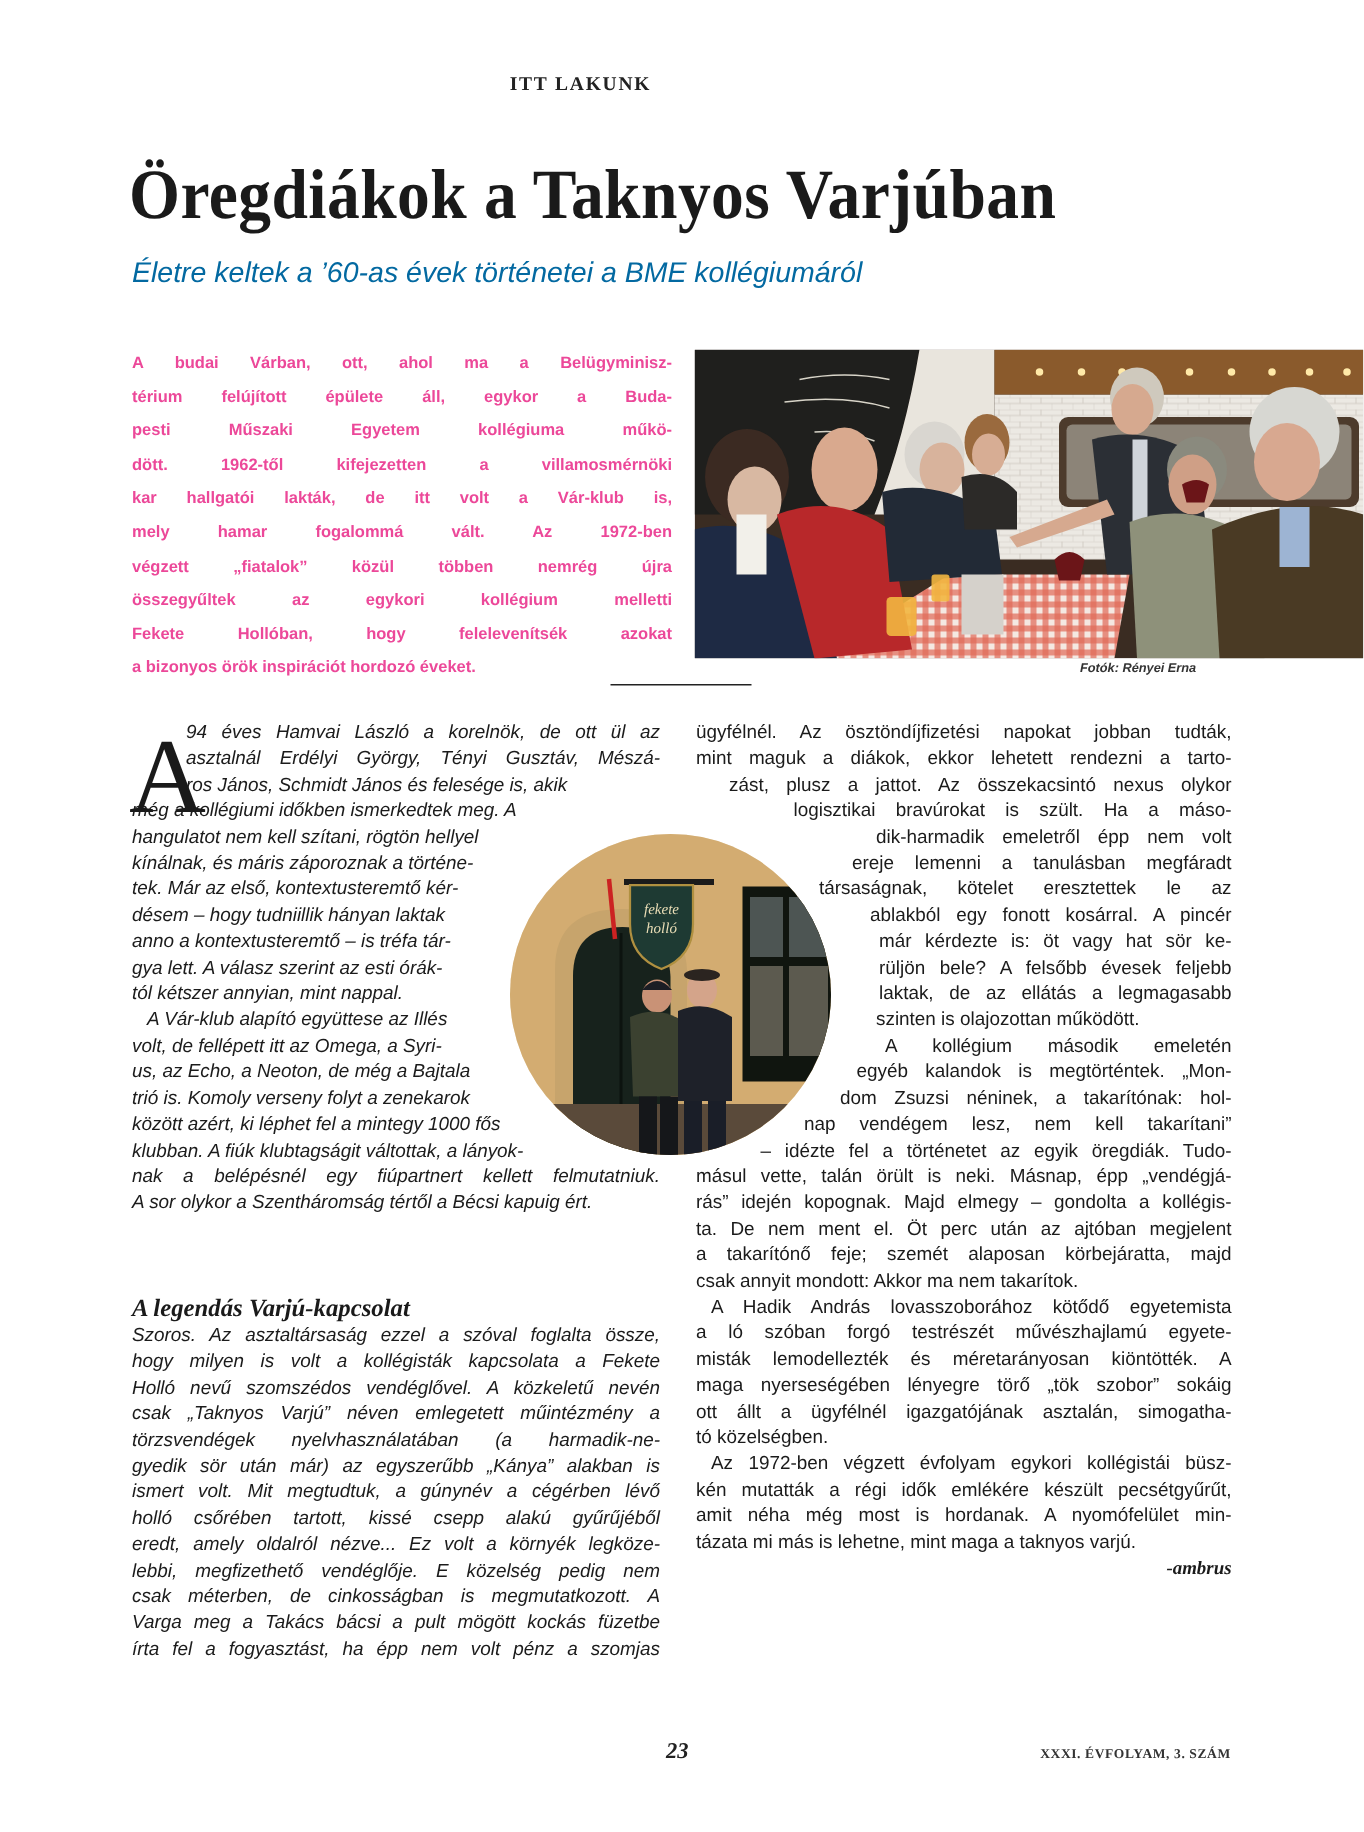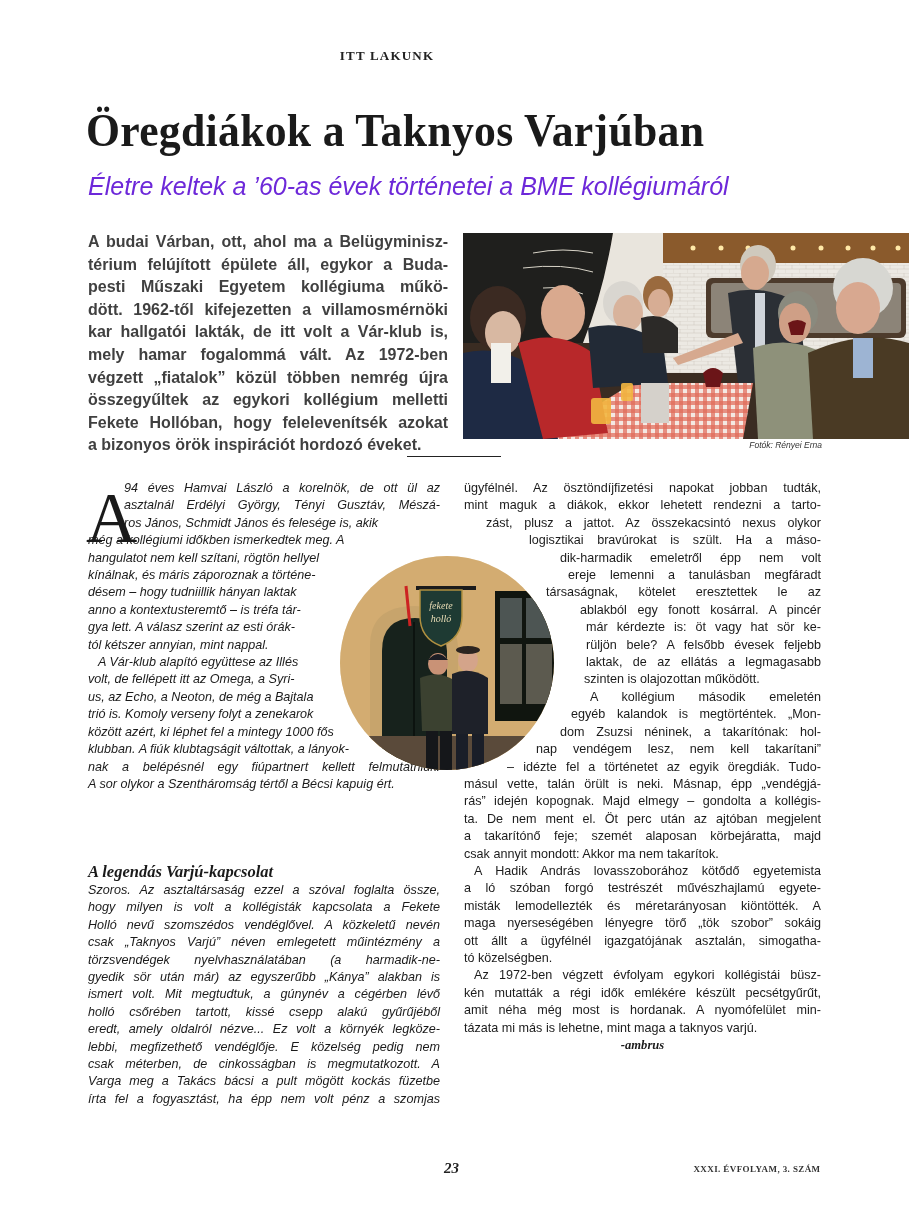--- a/index.html
+++ b/index.html
@@ -7,39 +7,39 @@
          font-family:"Liberation Sans", "DejaVu Sans", sans-serif; }
 
   .section-label { position:absolute; top:48px; left:0; width:774px; text-align:center;
     font-family:"Liberation Serif", "DejaVu Serif", serif; font-weight:bold; font-size:13px; letter-spacing:1.2px; color:#222; }
 
   .headline { position:absolute; top:100px; left:86px; width:760px; margin:0;
     font-family:"Liberation Serif", "DejaVu Serif", serif; font-weight:bold; font-size:47px; line-height:60px;
     letter-spacing:0.3px; color:#1a1a1a; white-space:nowrap; transform:scaleX(0.93); transform-origin:left top; }
 
   .subhead { position:absolute; top:172px; left:88px; width:700px;
-    font-style:italic; font-size:25px; color:#6d28d9; }
+    font-style:italic; font-size:19px; color:#0369a1; }
 
   .lead { position:absolute; top:231px; left:88px; width:360px; margin:0;
-    font-weight:bold; font-size:16px; line-height:22.6px; text-align:justify; color:#404040; hyphens:manual; }
+    font-weight:bold; font-size:11px; line-height:22.6px; text-align:justify; color:#ec4899; hyphens:manual; }
 
   .photo-main { position:absolute; top:233px; left:463px; width:446px; height:206px; overflow:hidden; }
   .photo-main svg { display:block; }
 
-  .credit { position:absolute; top:440px; left:720px; width:102px; text-align:right;
-    font-style:italic; font-size:8.5px; color:#333; }
+  .credit { position:absolute; top:440px; left:720px; width:102px; 
+    font-style:italic; font-size:8.5px; color:#333;font-weight:bold; }
 
   .divider { position:absolute; top:456px; left:407px; width:94px; height:0; border-top:1.5px solid #222; }
 
   .col { position:absolute; font-size:12.6px; line-height:17.4px; color:#1b1b1b; }
   .col-left { top:480px; left:88px; width:352px;font-style:italic; }
   .col-right { top:480px; left:464px; width:357px; }
   .line { display:block; white-space:nowrap; }
   .j { text-align:justify; text-align-last:justify; white-space:normal; }
-  .r { text-align:center; }
+  .r { text-align:right; }
   .indent { text-indent:10px; }
 
   .dropcap { position:absolute; top:488px; left:86px; font-family:"Liberation Serif", "DejaVu Serif", serif;
     font-size:71px; line-height:60px; color:#1a1a1a; }
 
   .subtitle-section { position:absolute; top:862px; left:88px;
     font-family:"Liberation Serif", "DejaVu Serif", serif; font-style:italic; font-weight:bold; font-size:16.5px; color:#1a1a1a; }
 
   .circle-photo { position:absolute; top:556px; left:340px; width:214px; height:214px; border-radius:50%; overflow:hidden; }
 
@@ -147,20 +147,21 @@
 
 <div class="dropcap">A</div>
 
 <div class="col col-left">
   <span class="line j" style="margin-left:36px">94 éves Hamvai László a korelnök, de ott ül az</span>
   <span class="line j" style="margin-left:36px">asztalnál Erdélyi György, Tényi Gusztáv, Mészá-</span>
   <span class="line" style="margin-left:36px">ros János, Schmidt János és felesége is, akik</span>
   <span class="line">még a kollégiumi időkben ismerkedtek meg. A</span>
   <span class="line">hangulatot nem kell szítani, rögtön hellyel</span>
   <span class="line">kínálnak, és máris záporoznak a történe-</span>
+  <span class="line">tek. Már az első, kontextusteremtő kér-</span>
   <span class="line">désem – hogy tudniillik hányan laktak</span>
   <span class="line">anno a kontextusteremtő – is tréfa tár-</span>
   <span class="line">gya lett. A válasz szerint az esti órák-</span>
   <span class="line">tól kétszer annyian, mint nappal.</span>
   <span class="line indent">A Vár-klub alapító együttese az Illés</span>
   <span class="line">volt, de fellépett itt az Omega, a Syri-</span>
   <span class="line">us, az Echo, a Neoton, de még a Bajtala</span>
   <span class="line">trió is. Komoly verseny folyt a zenekarok</span>
   <span class="line">között azért, ki léphet fel a mintegy 1000 fős</span>
   <span class="line">klubban. A fiúk klubtagságit váltottak, a lányok-</span>
@@ -184,21 +185,21 @@
   <span class="line j">csak méterben, de cinkosságban is megmutatkozott. A</span>
   <span class="line j">Varga meg a Takács bácsi a pult mögött kockás füzetbe</span>
   <span class="line j">írta fel a fogyasztást, ha épp nem volt pénz a szomjas</span>
 </div>
 
 <div class="col col-right">
   <span class="line j">ügyfélnél. Az ösztöndíjfizetési napokat jobban tudták,</span>
   <span class="line j">mint maguk a diákok, ekkor lehetett rendezni a tarto-</span>
   <span class="line j" style="margin-left:22px">zást, plusz a jattot. Az összekacsintó nexus olykor</span>
   <span class="line j" style="margin-left:65px">logisztikai bravúrokat is szült. Ha a máso-</span>
-  <span class="line j" style="margin-left:96px">dik-harmadik emeletről épp nem volt</span>
+  <span class="line j" style="margin-left:120px">dik-harmadik emeletről épp nem volt</span>
   <span class="line j" style="margin-left:104px">ereje lemenni a tanulásban megfáradt</span>
   <span class="line j" style="margin-left:82px">társaságnak, kötelet eresztettek le az</span>
   <span class="line j" style="margin-left:116px">ablakból egy fonott kosárral. A pincér</span>
   <span class="line j" style="margin-left:122px">már kérdezte is: öt vagy hat sör ke-</span>
   <span class="line j" style="margin-left:122px">rüljön bele? A felsőbb évesek feljebb</span>
   <span class="line j" style="margin-left:122px">laktak, de az ellátás a legmagasabb</span>
   <span class="line" style="margin-left:120px">szinten is olajozottan működött.</span>
   <span class="line j" style="margin-left:126px">A kollégium második emeletén</span>
   <span class="line j" style="margin-left:107px">egyéb kalandok is megtörténtek. „Mon-</span>
   <span class="line j" style="margin-left:96px">dom Zsuzsi néninek, a takarítónak: hol-</span>

